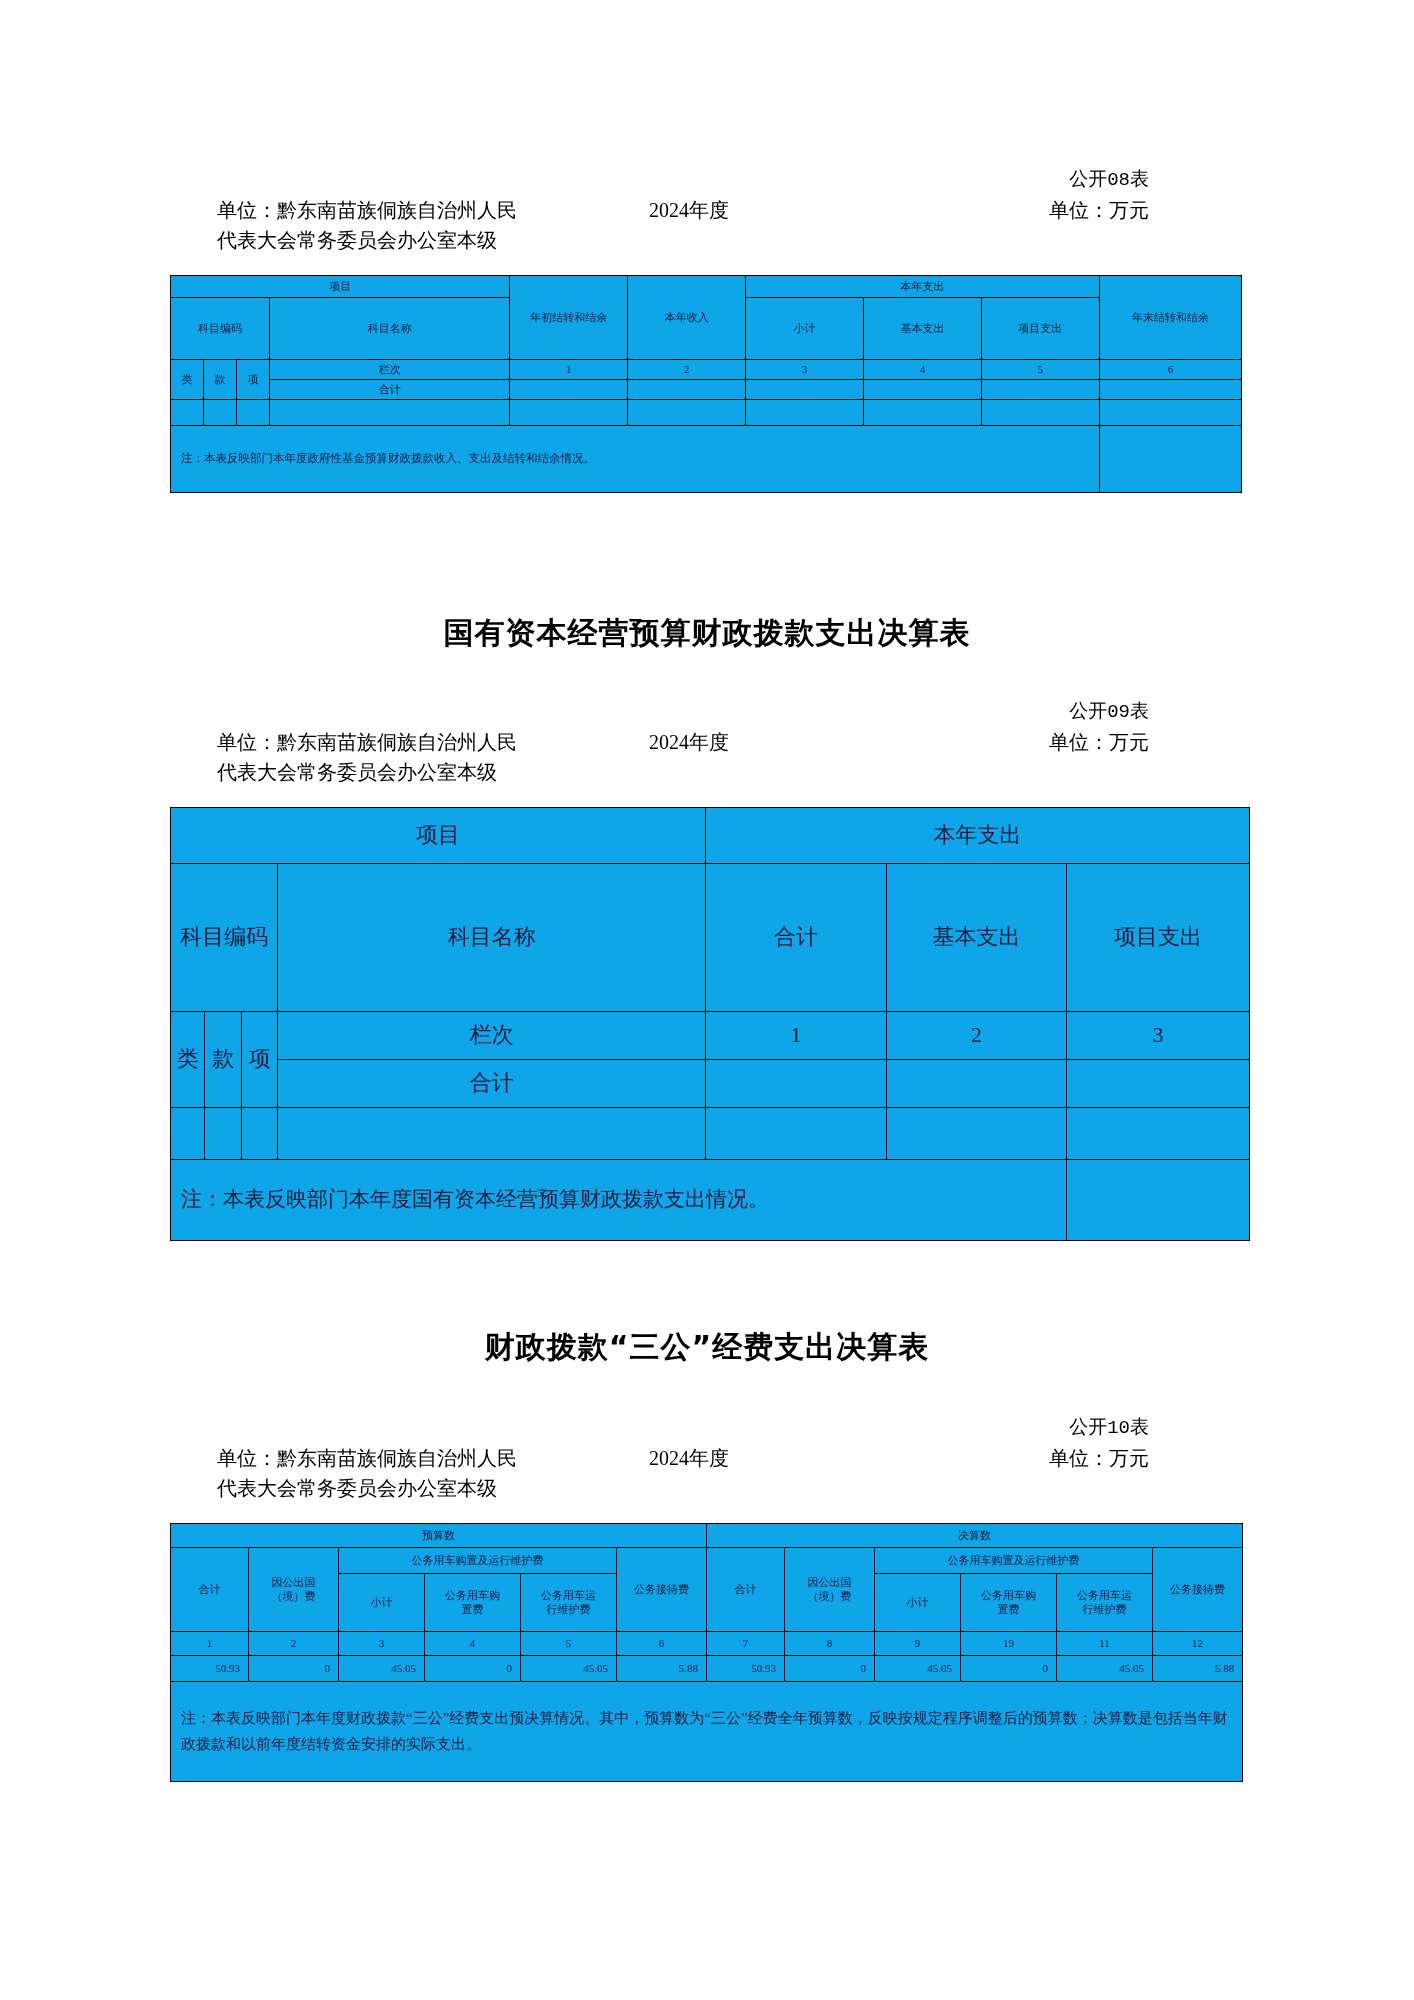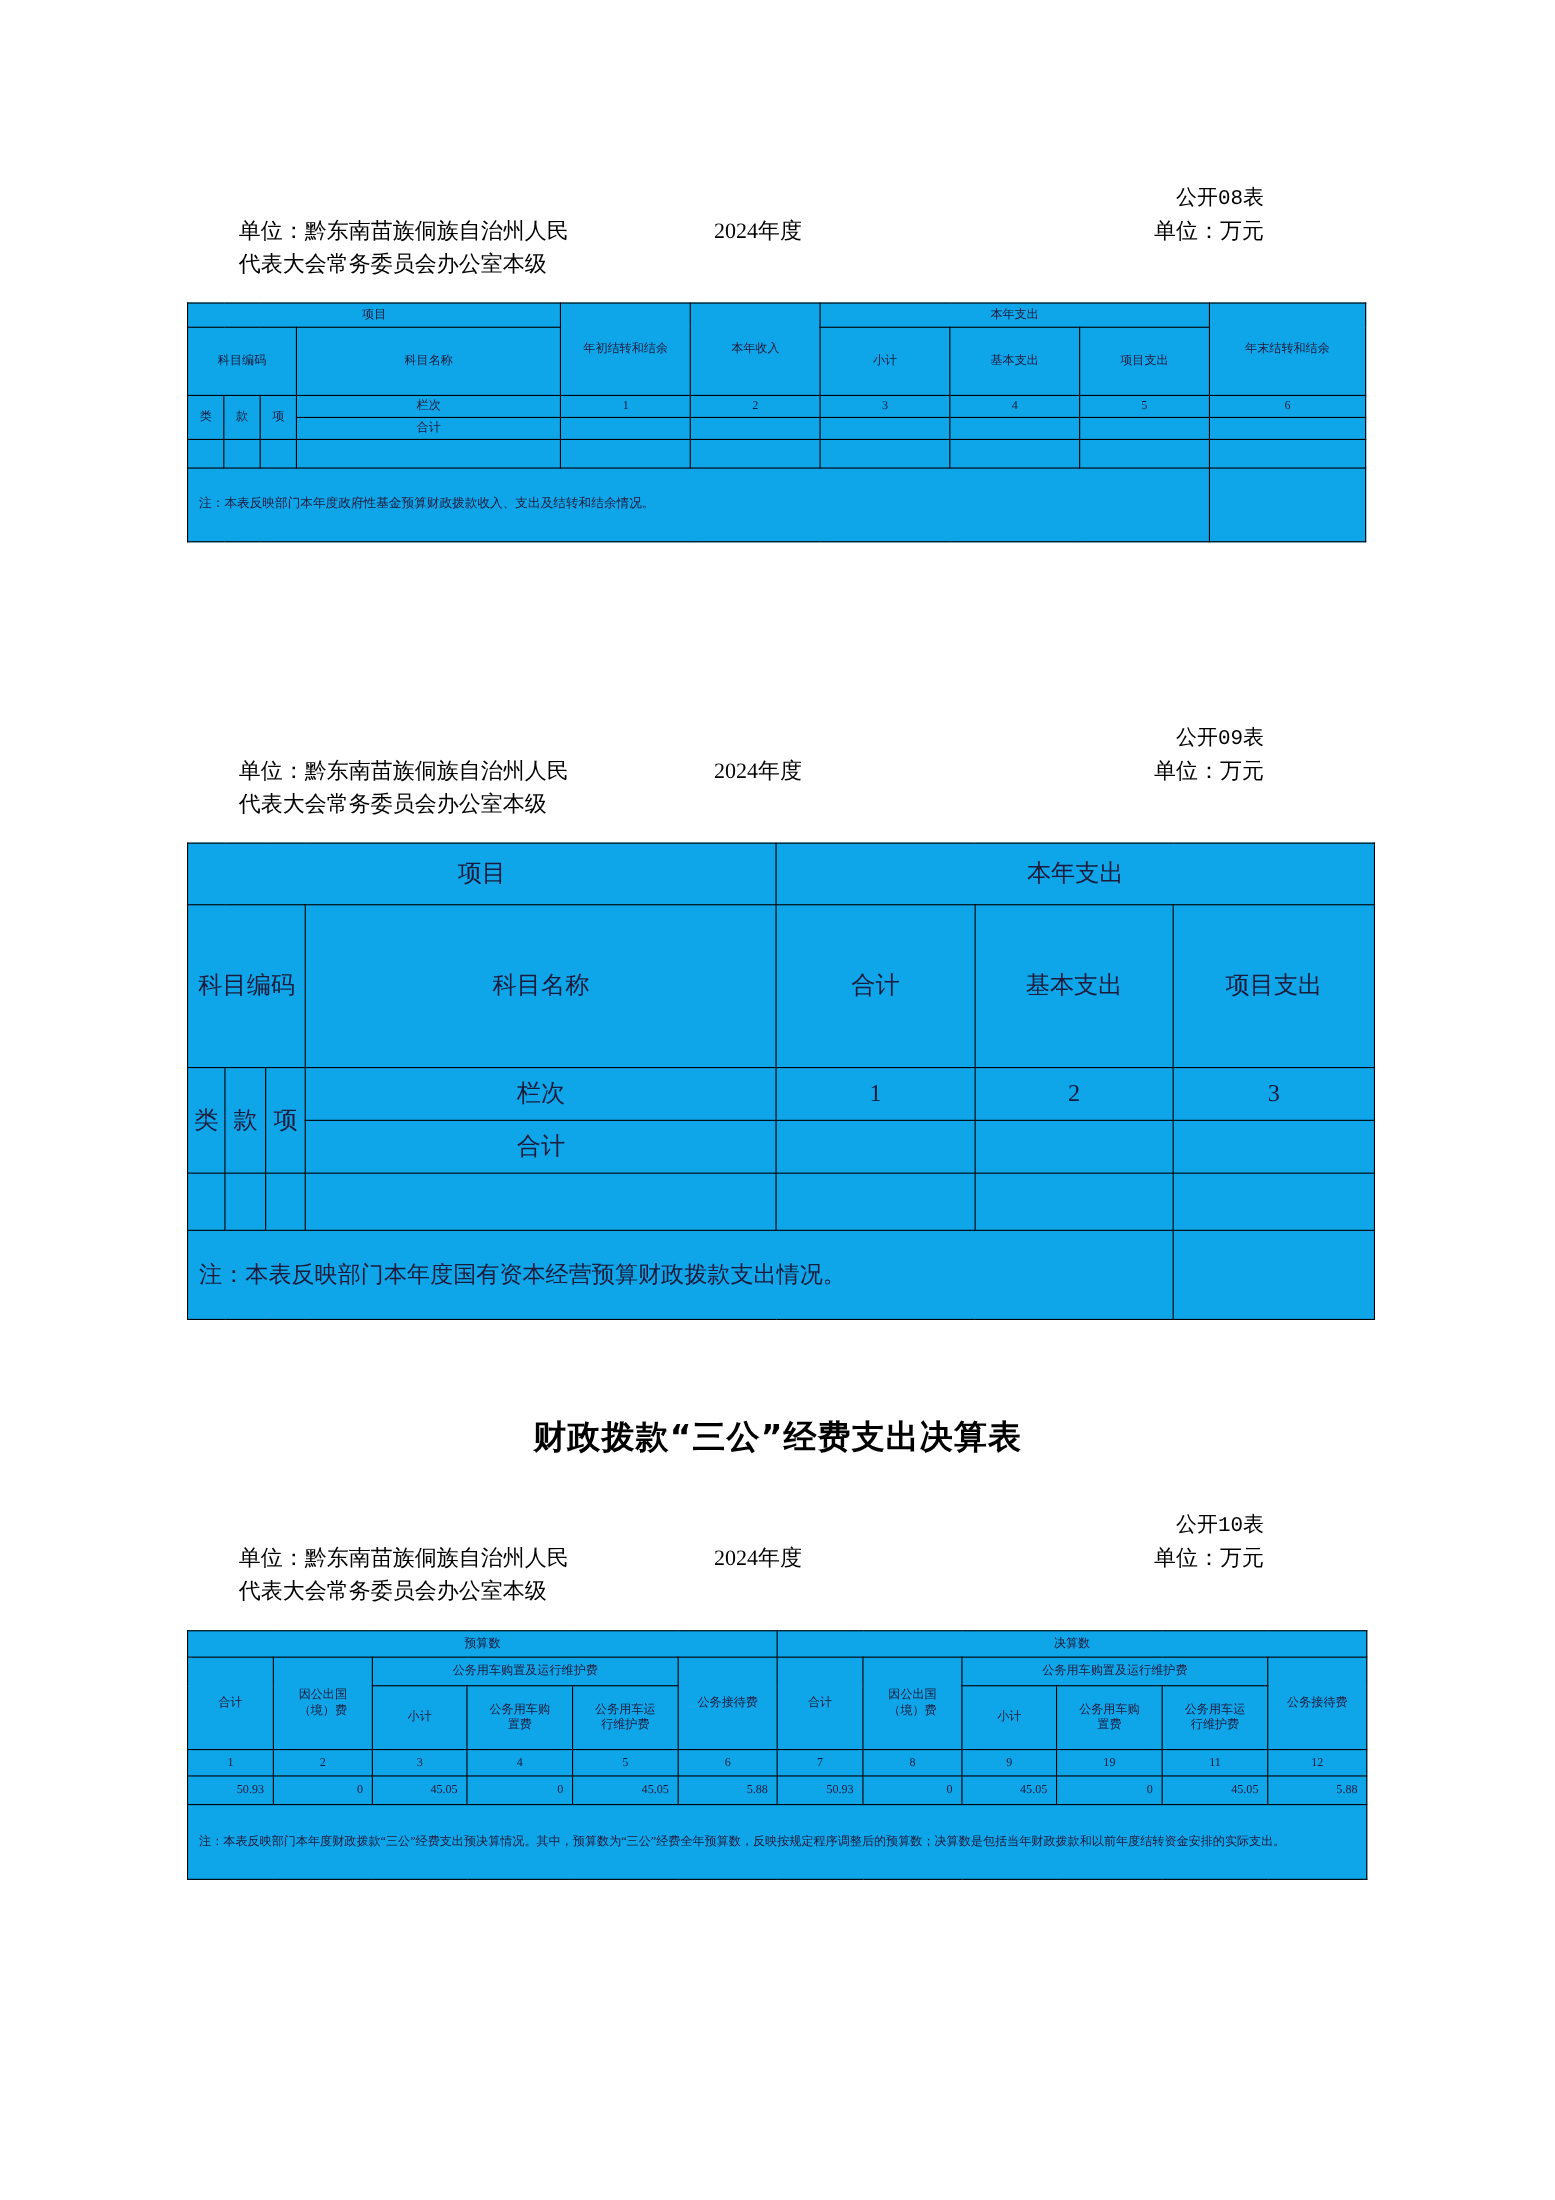--- a/index.html
+++ b/index.html
@@ -115,21 +115,21 @@
 
   
   .t3-wrap { width: 1072px; margin: 0 auto 0 170px; }
   table.t3 { width: 1072px; font-size: 11px; }
   table.t3 td { height: 22px; }
   table.t3 .hdr-grp { height: 24px; }
   table.t3 .hdr-sub { height: 26px; }
   table.t3 .hdr-leaf { height: 58px; }
   table.t3 .laneno { height: 24px; }
   table.t3 .datarow { height: 26px; }
-  table.t3 .note-cell { font-size: 11px; height: 48px; line-height: 1.7; }
+  table.t3 .note-cell { font-size: 15px; height: 48px; line-height: 1.7; }
   .red { color: #c0392b; }
 
   .spacer-a { height: 120px; }
   .spacer-b { height: 86px; }
   .spacer-c { height: 46px; }
   .spacer-e { height: 44px; }
   .spacer-f { height: 20px; }
 </style>
 </head>
 <body>
@@ -221,20 +221,21 @@
             <td class="note-cell"></td>
           </tr>
         </tbody>
       </table>
     </div>
   </div>
 
   <div class="spacer-a"></div>
 
   <div class="section">
+    <div class="doc-title">国有资本经营预算财政拨款支出决算表</div>
 
     <div class="spacer-e"></div>
 
     <div class="meta-block">
       <div class="meta-right">公开09表</div>
       <div class="meta-row">
         <div class="meta-unit">单位：黔东南苗族侗族自治州人民</div>
         <div class="meta-year">2024年度</div>
         <div class="meta-currency">单位：万元</div>
       </div>

